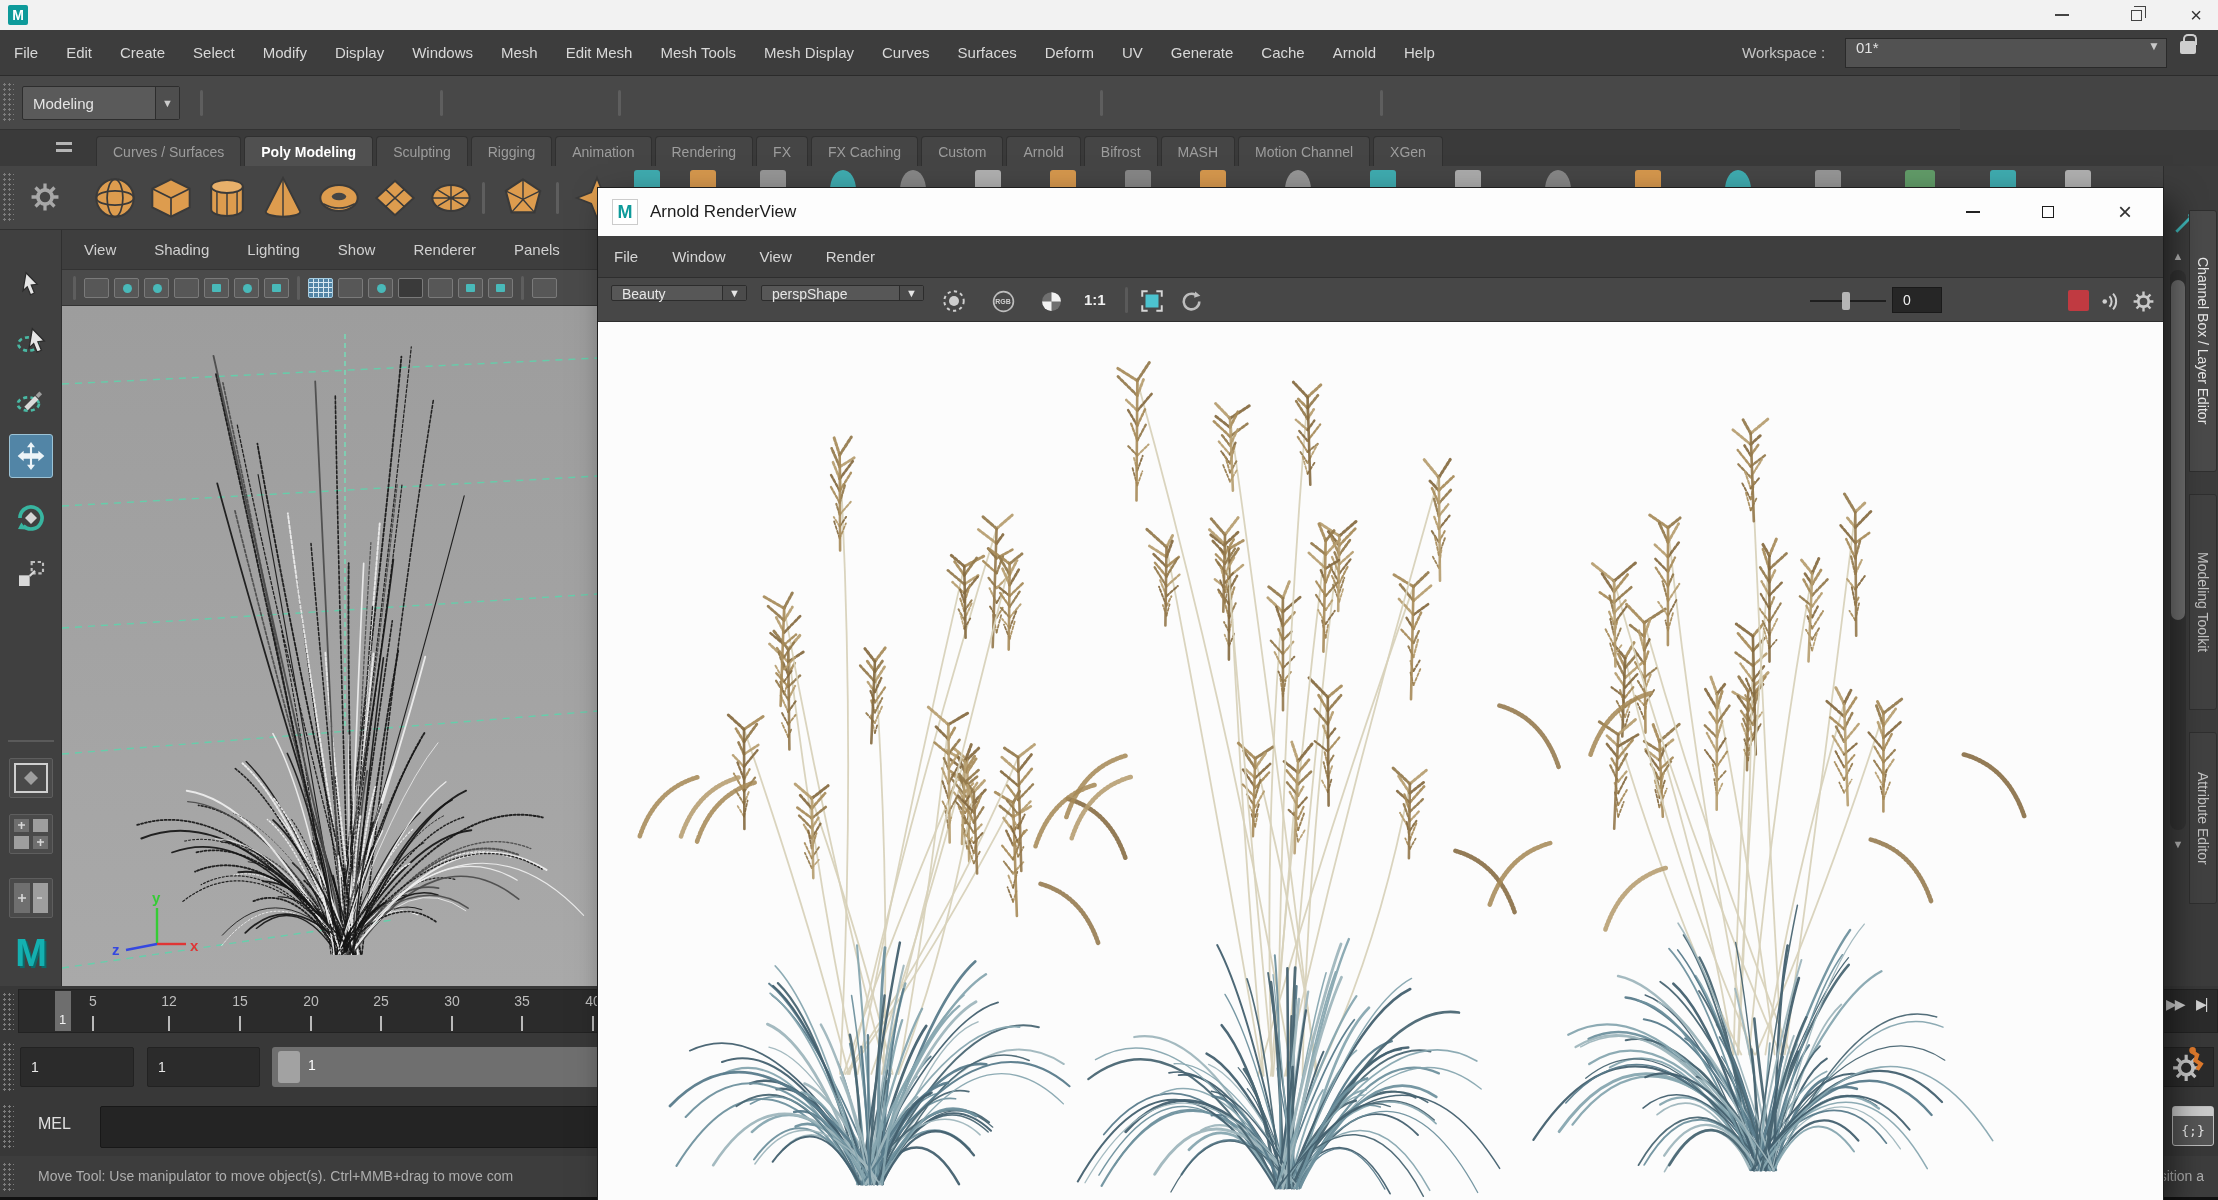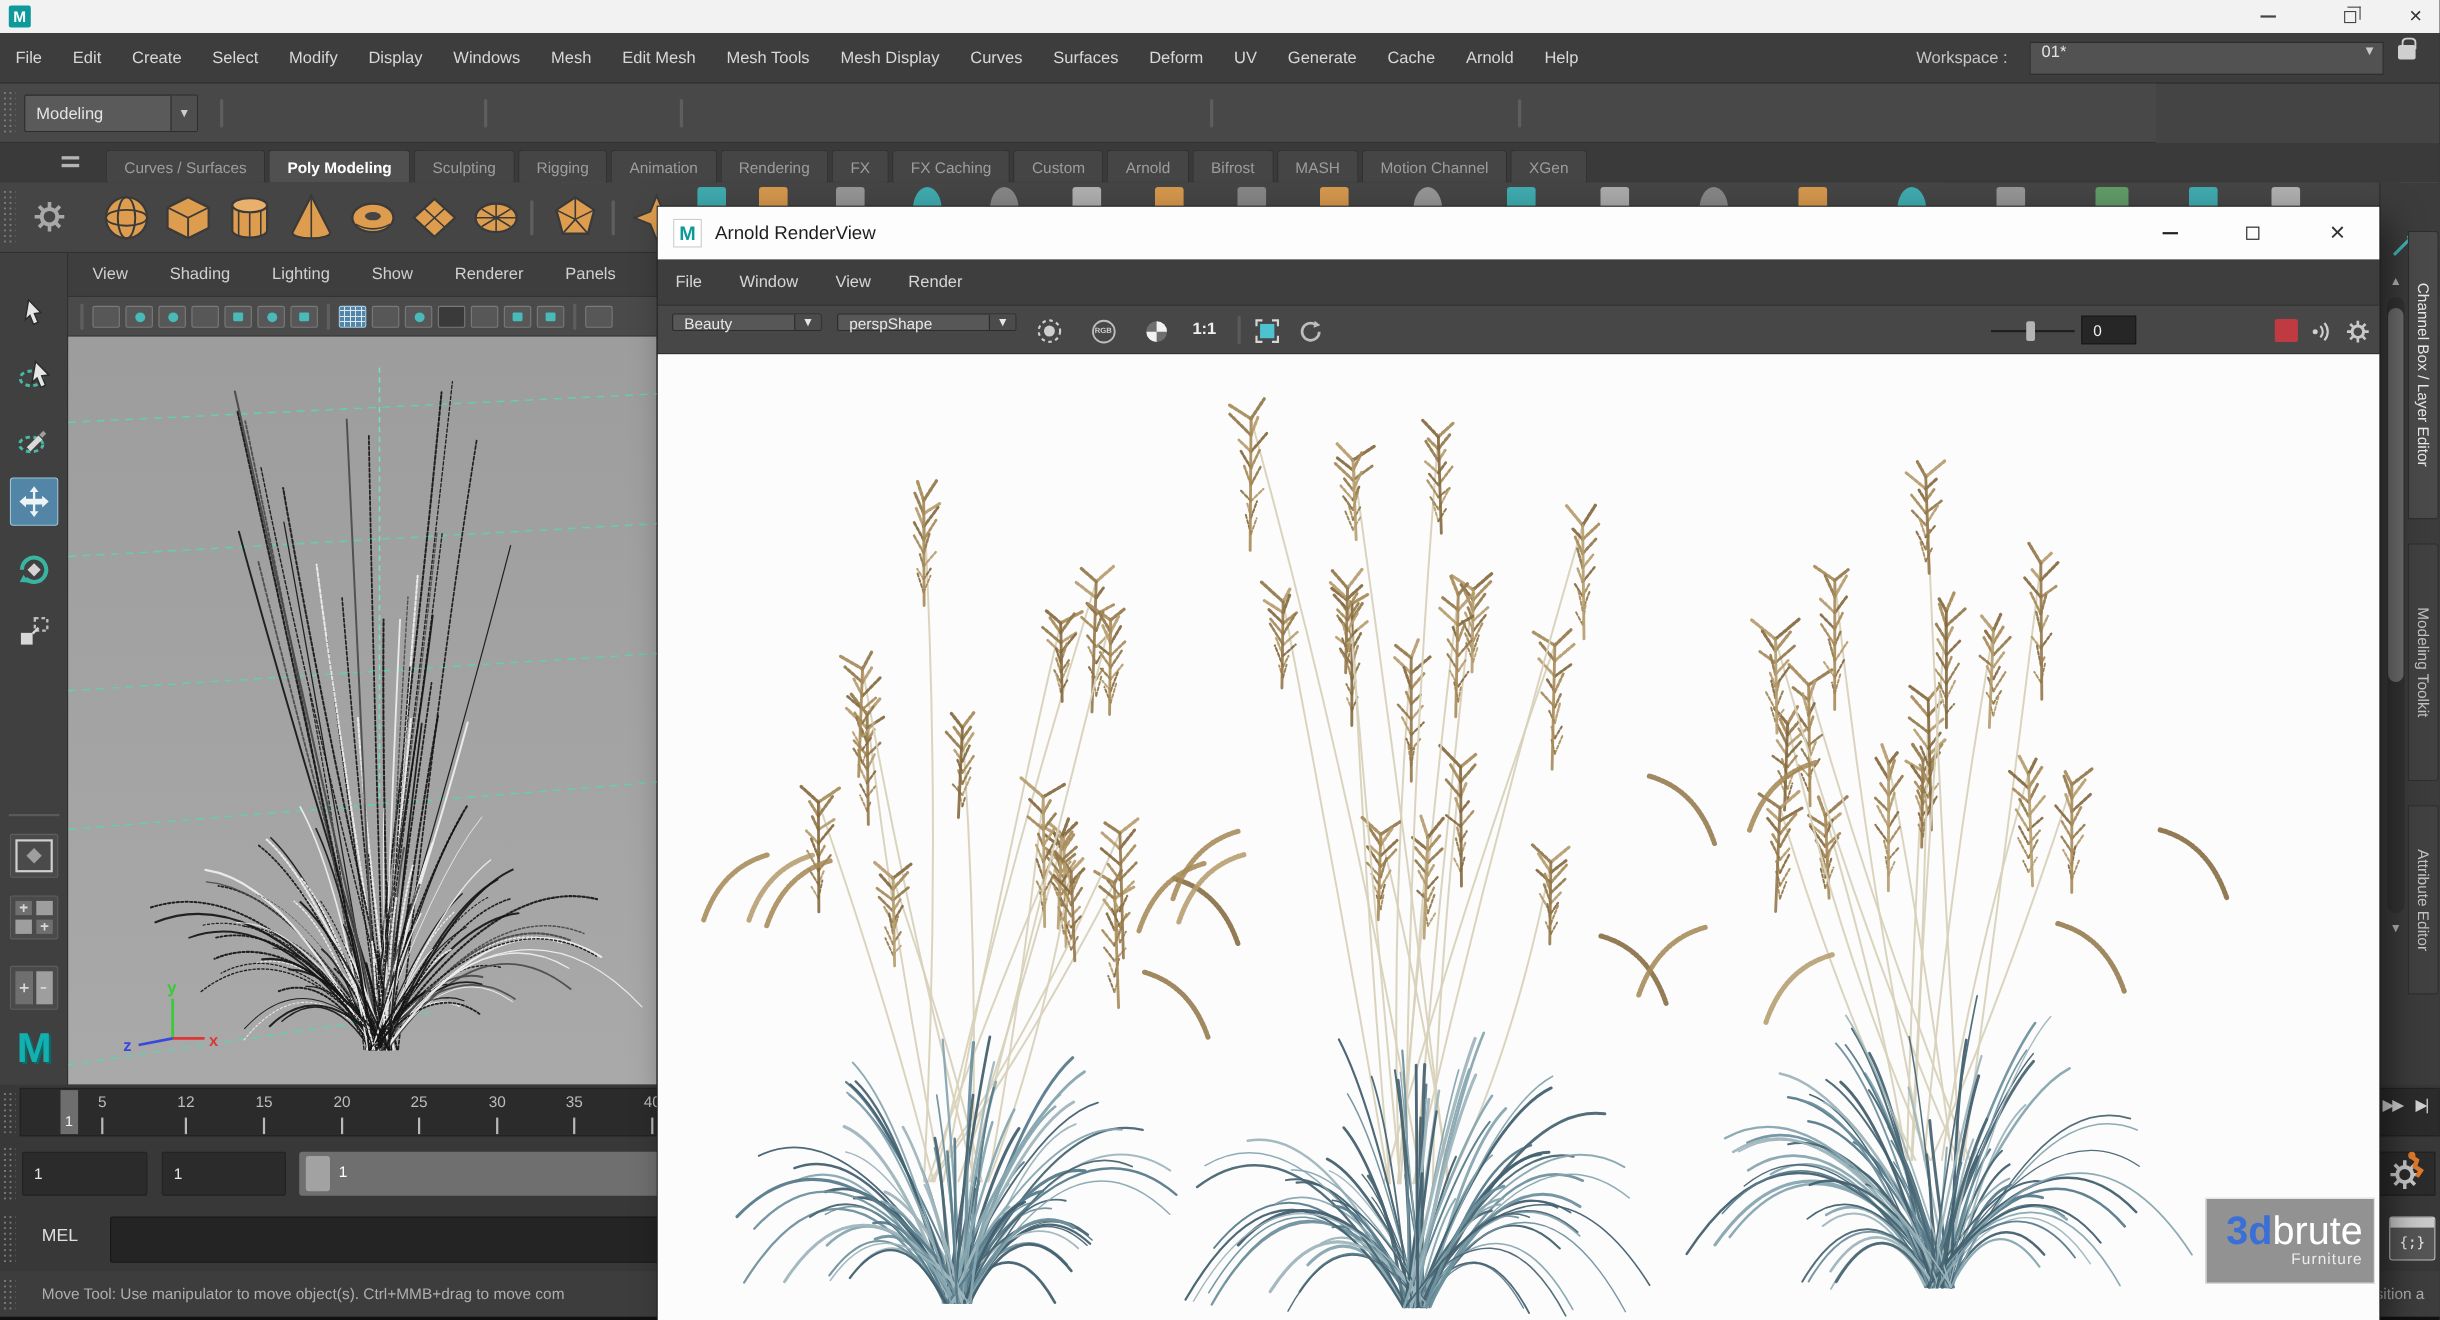--- a/index.html
+++ b/index.html
@@ -1981,20 +1981,16 @@
           <path d="M1175.6 848.0 Q1214.2 771.5 1256.0 829.5" stroke="#87a6b0" stroke-width="2.01" fill="none" stroke-linecap="round" opacity="0.95"></path>
           <path d="M1163.7 848.0 Q1227.6 744.5 1280.9 786.5" stroke="#87a6b0" stroke-width="2.38" fill="none" stroke-linecap="round" opacity="0.95"></path>
           <path d="M1160.1 848.0 Q1175.9 766.4 1185.2 734.8" stroke="#597b8b" stroke-width="1.70" fill="none" stroke-linecap="round" opacity="0.95"></path>
           <path d="M1154.9 848.0 Q1244.2 723.5 1311.6 807.7" stroke="#43606f" stroke-width="1.87" fill="none" stroke-linecap="round" opacity="0.95"></path>
           <path d="M1175.0 848.0 Q1119.1 660.7 1080.1 601.2" stroke="#9fb6bd" stroke-width="1.64" fill="none" stroke-linecap="round" opacity="0.95"></path>
           <path d="M1164.6 848.0 Q1108.2 702.0 1060.0 680.1" stroke="#9fb6bd" stroke-width="1.64" fill="none" stroke-linecap="round" opacity="0.95"></path>
           <path d="M1156.2 848.0 Q1183.6 659.1 1199.4 583.3" stroke="#4a6673" stroke-width="1.53" fill="none" stroke-linecap="round" opacity="0.95"></path>
           <path d="M1163.2 848.0 Q1188.4 734.6 1208.3 695.3" stroke="#4a6673" stroke-width="2.48" fill="none" stroke-linecap="round" opacity="0.95"></path>
           <path d="M1176.1 848.0 Q1066.5 676.6 982.7 724.9" stroke="#9fb6bd" stroke-width="1.51" fill="none" stroke-linecap="round" opacity="0.95"></path>
         </svg>
-      <div class="watermark">
-        <span class="wm-3d">3d</span><span class="wm-brute">brute</span>
-        <div class="wm-sub">Furniture</div>
-      </div>
     </div>
   </div>
 
 </div>
 
 </body></html>

